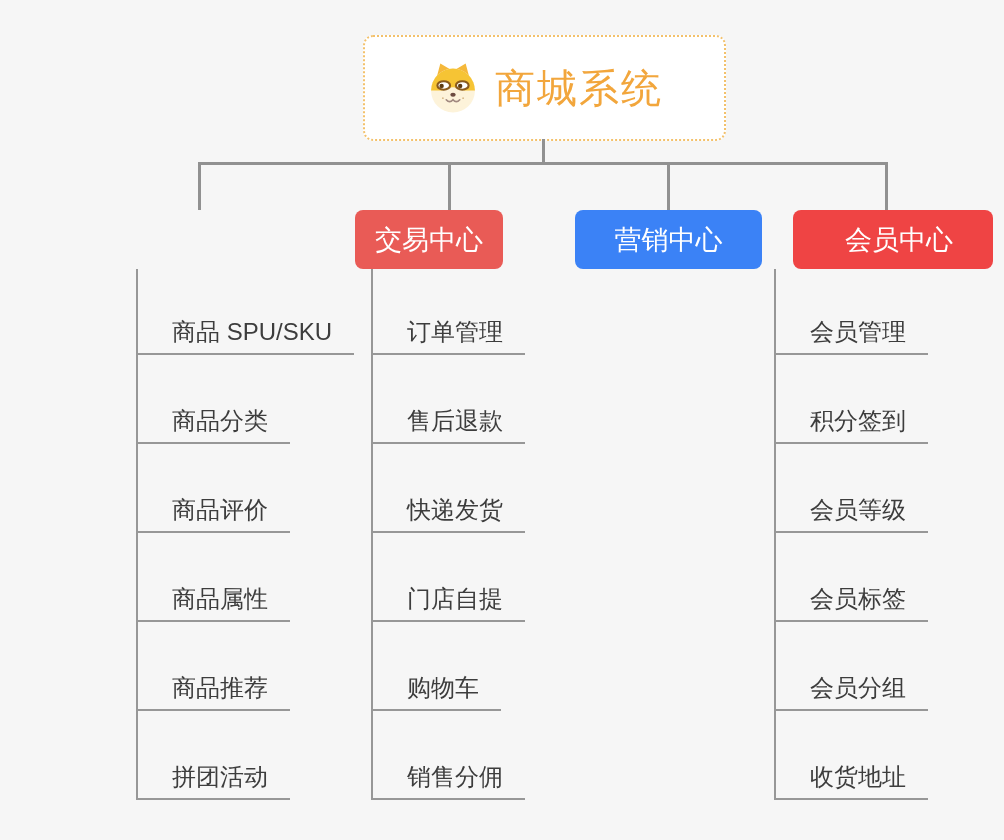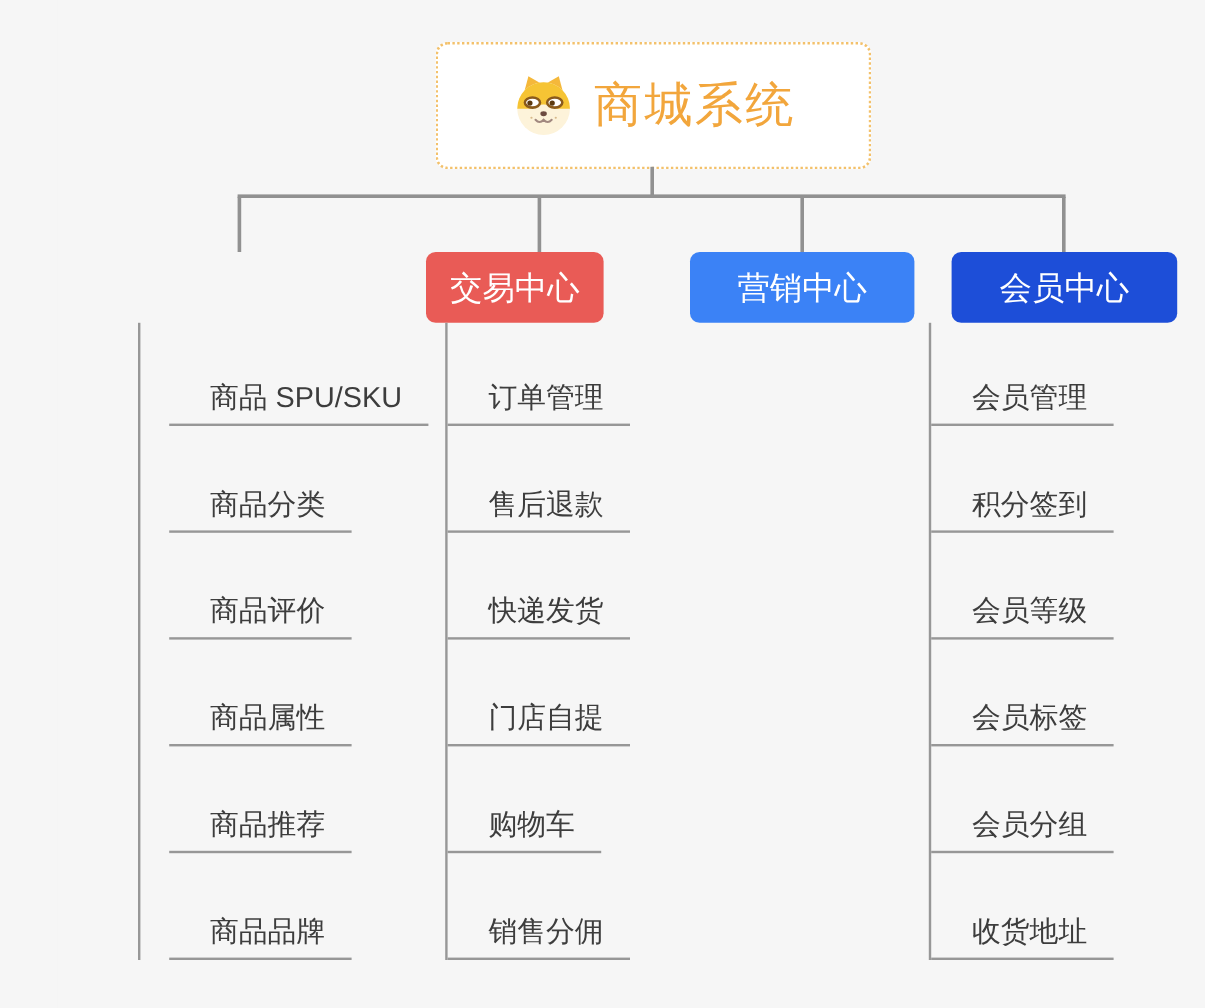--- a/index.html
+++ b/index.html
@@ -23,21 +23,21 @@
     position:absolute;top:210px;height:59px;border-radius:8px;
     color:#ffffff;font-size:27px;display:flex;align-items:center;justify-content:center;
     cursor:pointer;
   }
   .bh-1{left:57px;width:188px;}
   .bh-2{left:307px;width:148px;}
   .bh-3{left:527px;width:187px;}
   .bh-4{left:745px;width:188px;}
   
   .leaves{position:absolute;top:269px;border-left:2px solid #979797;}
-  .lv-1{left:67px;padding-left:24px;}
+  .lv-1{left:88px;}
   .lv-2{left:323px;}
   .lv-3{left:542px;}
   .lv-4{left:726px;}
   .leaf-row{height:89px;display:flex;align-items:flex-end;}
   .leaf-row:first-child{height:86px;}
   .leaf{
     display:inline-block;font-size:24px;color:#3d3d3d;line-height:1.15;
     padding:0 22px 7px 34px;border-bottom:2px solid #979797;
     white-space:nowrap;cursor:pointer;
   }
@@ -70,40 +70,40 @@
 
   <div class="line" style="left:494px;top:139px;width:3px;height:24px;"></div>
   <div class="line" style="left:150px;top:162px;width:690px;height:3px;"></div>
   <div class="line" style="left:150px;top:164px;width:3px;height:46px;"></div>
   <div class="line" style="left:400px;top:164px;width:3px;height:46px;"></div>
   <div class="line" style="left:619px;top:164px;width:3px;height:46px;"></div>
   <div class="line" style="left:837px;top:164px;width:3px;height:46px;"></div>
 
   <div class="branch-head bh-2" style="background: rgb(233, 91, 86);">交易中心</div>
   <div class="branch-head bh-3" style="background: #3b82f6;">营销中心</div>
-  <div class="branch-head bh-4" style="background: #1d4ed8;">会员中心</div>
+  <div class="branch-head bh-4" style="background: #ef4444; padding-left: 12px;">会员中心</div>
 
   <div class="leaves lv-1">
     <div class="leaf-row">
         <span class="leaf">商品 SPU/SKU</span>
       </div>
     <div class="leaf-row">
         <span class="leaf">商品分类</span>
       </div>
     <div class="leaf-row">
         <span class="leaf">商品评价</span>
       </div>
     <div class="leaf-row">
         <span class="leaf">商品属性</span>
       </div>
     <div class="leaf-row">
         <span class="leaf">商品推荐</span>
       </div>
     <div class="leaf-row">
-        <span class="leaf">商品品牌</span>
+        <span class="leaf">拼团活动</span>
       </div>
   </div>
 
   <div class="leaves lv-2">
     <div class="leaf-row">
         <span class="leaf">订单管理</span>
       </div>
     <div class="leaf-row">
         <span class="leaf">售后退款</span>
       </div>

